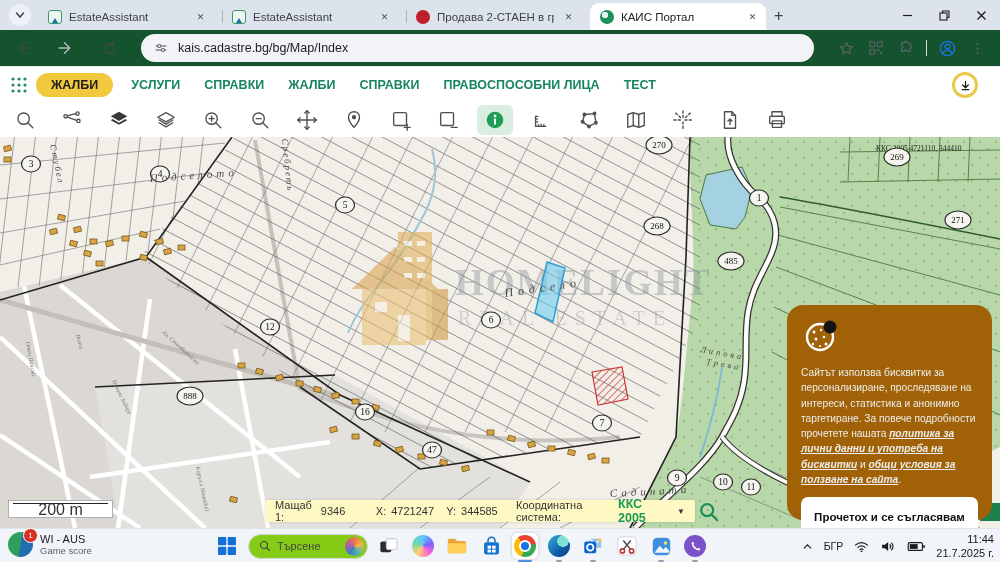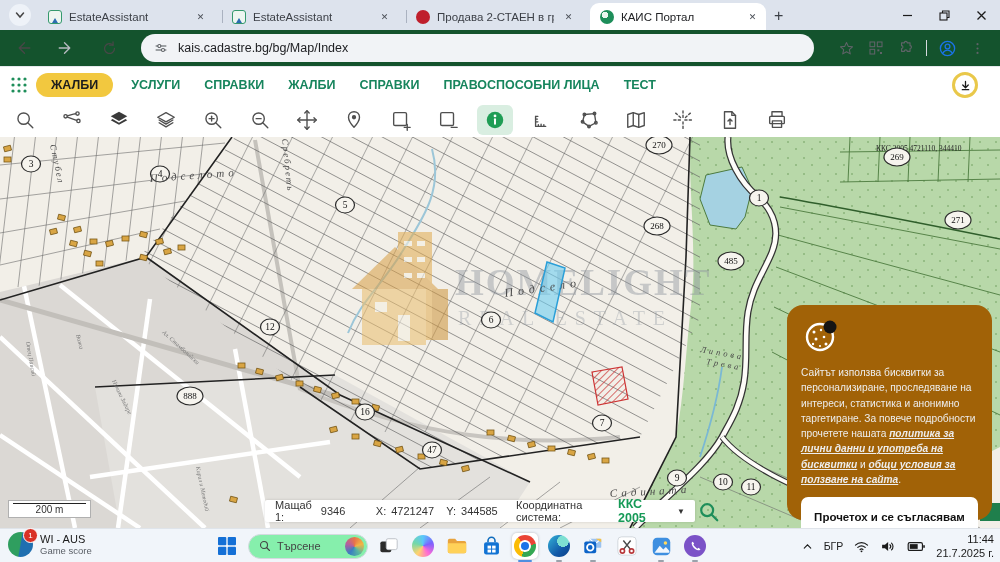--- a/index.html
+++ b/index.html
@@ -48,26 +48,26 @@
   
   .maptools{height:35px;background:#fff;display:flex;align-items:center;padding-left:7px;gap:11px;
             border-bottom:1px solid #e0e0e0;box-sizing:border-box;}
   .tool{width:36px;height:30px;display:grid;place-items:center;}
   .tool.active{background:#d9eee1;border-radius:6px;}
 
   
   .map{position:absolute;top:137px;left:0;width:1000px;height:391px;background:#f2efe8;overflow:hidden;}
   .map svg text{font-family:"Liberation Serif",serif;}
 
-  .scalebar{position:absolute;left:8px;top:363px;width:83px;height:18px;background:#fff;
-            border:1px solid #b0b0b0;font-size:10px;color:#333;text-align:center;line-height:17px;
+  .scalebar{position:absolute;left:8px;top:363px;width:105px;height:18px;background:#fff;
+            border:1px solid #b0b0b0;font-size:16px;color:#333;text-align:center;line-height:17px;
             box-sizing:border-box;font-family:"Liberation Sans",sans-serif;}
   .scalebar::before{content:'';position:absolute;left:4px;right:4px;top:2px;border-top:1.5px solid #222;}
 
-  .statusbar{position:absolute;left:265px;top:363px;width:430px;height:22px;background:#ffffff;
+  .statusbar{position:absolute;left:265px;top:363px;width:430px;height:22px;background:#fef9c3;
              display:flex;align-items:center;font-size:11px;color:#333;padding:0 10px;gap:5px;
              box-sizing:border-box;border-radius:2px;box-shadow:0 0 3px rgba(0,0,0,.15);}
   .sb-val{margin-right:10px;min-width:40px;}
   .sb-crs{color:#169a57;font-weight:bold;font-size:12.5px;margin-left:2px;}
   .sb-caret{font-size:8px;color:#333;margin-left:8px;}
   .map-search-btn{position:absolute;left:698px;top:364px;width:22px;height:22px;}
 
   .green-peek{position:absolute;left:980px;top:366px;width:20px;height:18px;background:#1f7f4c;}
 
   
@@ -88,21 +88,21 @@
                 background:#d93025;color:#fff;font-size:8px;display:grid;place-items:center;border:1px solid #fff;}
   .widget-title{font-size:11px;color:#1b1b1b;}
   .widget-sub{font-size:9.5px;color:#5a5f66;}
   .tb-center{position:absolute;left:214px;top:4px;display:flex;align-items:center;gap:8px;}
   .tb-icon{width:26px;height:26px;display:grid;place-items:center;position:relative;}
   .tb-icon.run::after{content:'';position:absolute;bottom:-3px;left:50%;transform:translateX(-50%);
                       width:6px;height:2.5px;border-radius:2px;background:#9aa2ab;}
   .tb-icon.chrome-active{background:#fff;border-radius:5px;box-shadow:0 0 3px rgba(0,0,0,.25);}
   .tb-icon.chrome-active::after{content:'';position:absolute;bottom:-3px;left:50%;transform:translateX(-50%);
                       width:14px;height:2.5px;border-radius:2px;background:#4f8fe0;}
-  .tb-search{height:25px;width:120px;background:#86efac;border:1px solid #d4d9df;border-radius:13px;
+  .tb-search{height:25px;width:120px;background:#84cc16;border:1px solid #d4d9df;border-radius:13px;
              display:flex;align-items:center;gap:6px;padding:0 3px 0 10px;font-size:11px;color:#444;box-sizing:border-box;}
   .search-img{margin-left:auto;width:19px;height:19px;border-radius:50%;
               background:conic-gradient(#e8734a,#f2b544,#58b7a0,#3a7fc1,#b35fa0,#e8734a);}
   .ball{width:22px;height:22px;border-radius:50%;}
   .copilot{background:conic-gradient(#5ac8fa,#7b61ff,#ff6ad5,#ffd36e,#74d7a8,#5ac8fa);}
   .chrome-ball{background:conic-gradient(from -40deg,#ea4335 0 33%,#34a853 33% 66%,#fbbc05 66% 100%);position:relative;}
   .chrome-ball::before{content:'';position:absolute;left:5px;top:5px;width:12px;height:12px;border-radius:50%;background:#fff;}
   .chrome-ball::after{content:'';position:absolute;left:7px;top:7px;width:8px;height:8px;border-radius:50%;background:#1a73e8;}
   .edge-ball{background:radial-gradient(circle at 68% 28%,#7de0d2 0 26%,rgba(0,0,0,0) 27%),
              linear-gradient(135deg,#35b3d8,#1159a8 62%,#0b3f86);}

